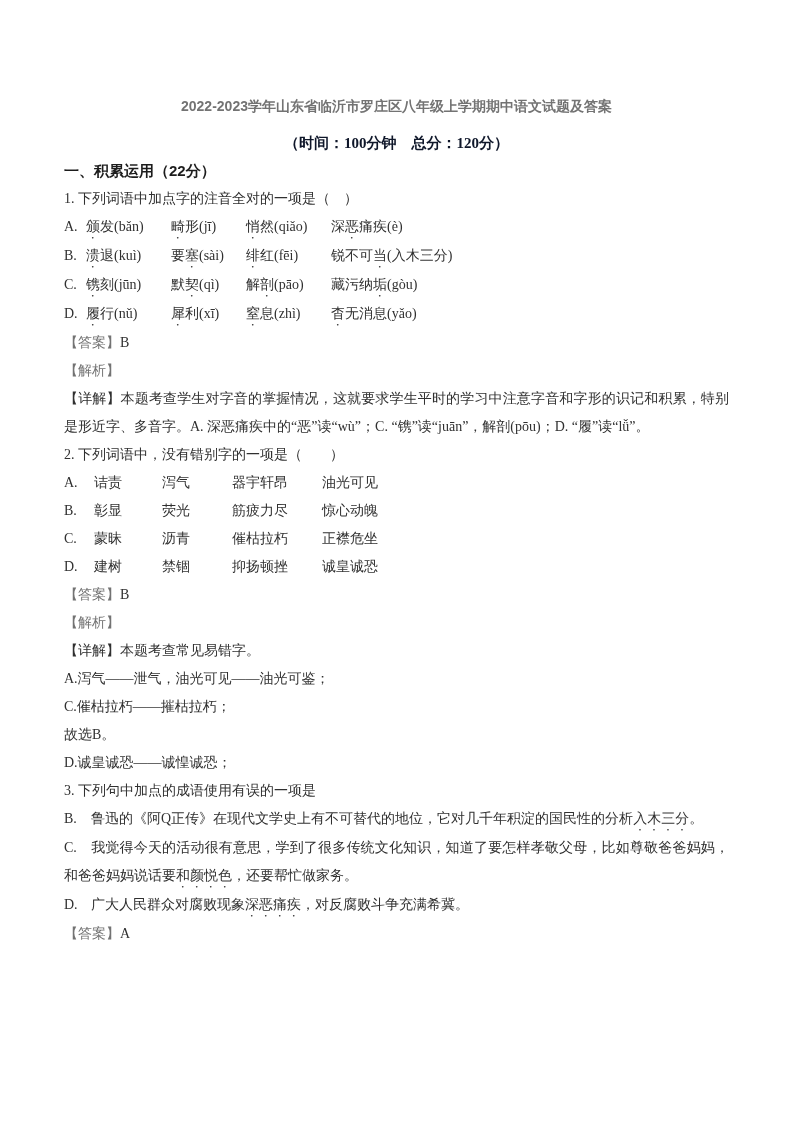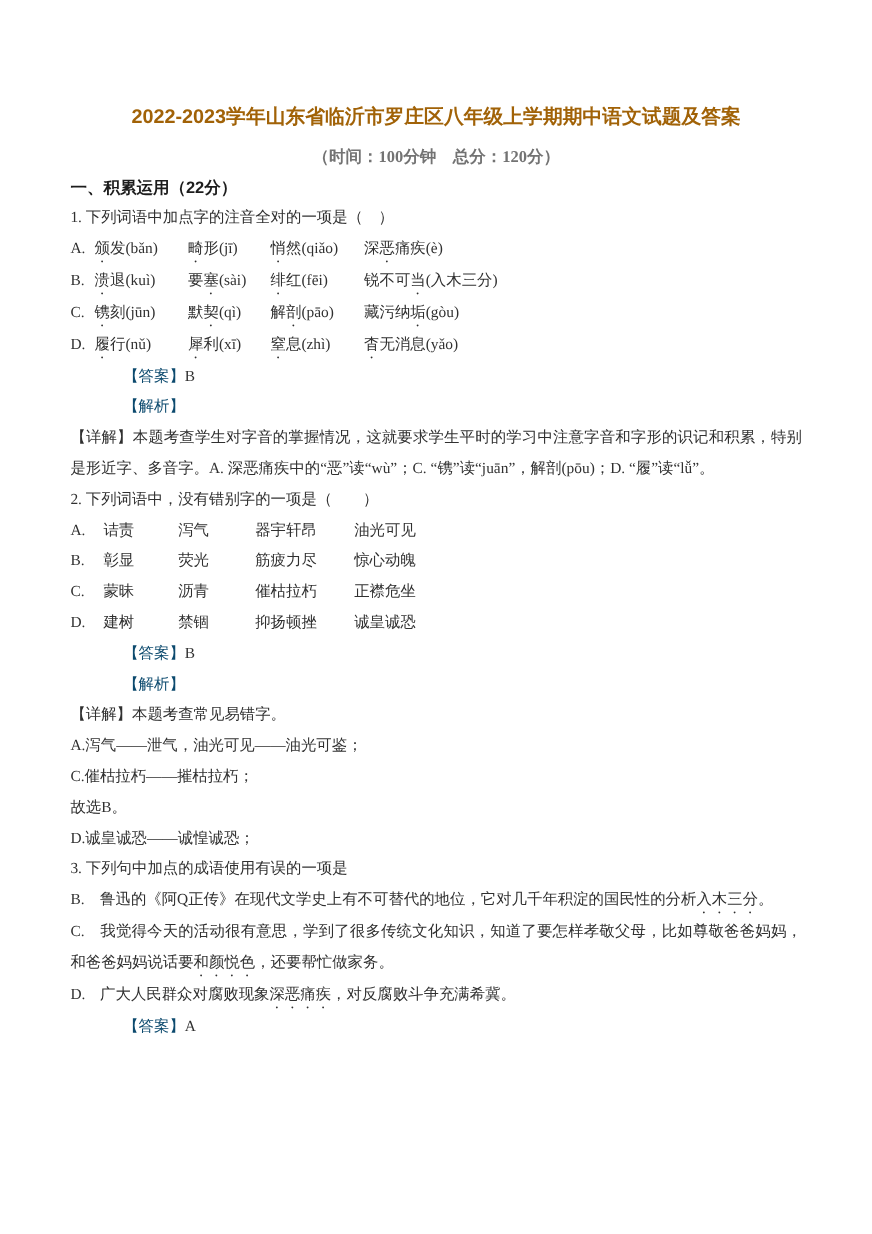--- a/index.html
+++ b/index.html
@@ -7,25 +7,25 @@
     width:793px; height:1122px; overflow:hidden;
     color:#303030;
     font-family:"Liberation Serif","DejaVu Serif",serif;
     font-size:14px; line-height:28px;
   }
   .page { padding:84px 64px 0 64px; }
 
   .title {
     margin:0; text-align:center;
     font-family:"Liberation Sans","DejaVu Sans",sans-serif;
-    font-weight:700; font-size:18px; line-height:45px; color:#a16207;
+    font-weight:700; font-size:14px; line-height:45px; color:#737373;
   }
   .meta {
     margin:0; text-align:center; font-weight:700;
-    font-size:15px; line-height:28px; color:#737373;
+    font-size:15px; line-height:28px; color:#0f172a;
   }
   .section {
     margin:0; font-family:"Liberation Sans","DejaVu Sans",sans-serif;
     font-weight:700; font-size:15px; line-height:28px; color:#1c1c1c;
   }
 
   .line, .para { margin:0; font-size:14px; line-height:28px; }
   .para { text-align:justify; }
 
   .opt-row { display:flex; line-height:28px; font-size:14px; }
@@ -40,21 +40,21 @@
   .q2-t3 { flex:none; width:90px; }
   .q3-letter { display:inline-block; width:27px; }
 
   .dot {
     -webkit-text-emphasis:filled dot #303030;
     text-emphasis:filled dot #303030;
     -webkit-text-emphasis-position:under right;
     text-emphasis-position:under right;
   }
 
-  .blue { color:#0c4a6e;margin-left:48px; }
+  .blue { color:#737373; }
 </style>
 </head>
 <body>
 
 <div class="page">
 
   <h1 class="title">2022-2023学年山东省临沂市罗庄区八年级上学期期中语文试题及答案</h1>
   <p class="meta">（时间：100分钟　总分：120分）</p>
   <h2 class="section">一、积累运用（22分）</h2>
 

